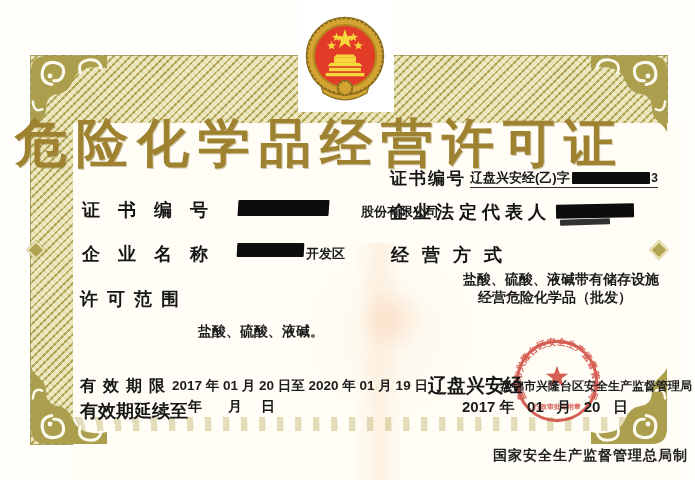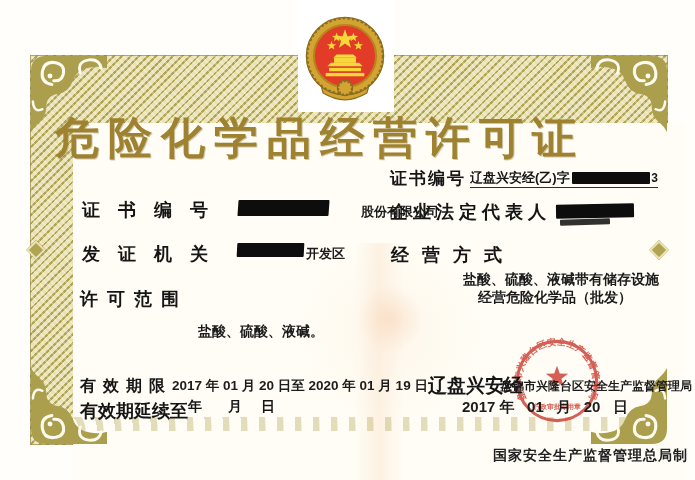--- a/index.html
+++ b/index.html
@@ -53,21 +53,21 @@
   .edge-diamond.left{left:29px;top:243px;}
   .edge-diamond.right{left:652px;top:243px;}
 
   
   .emblem-backdrop{position:absolute;left:298px;top:0;width:96px;height:112px;background:#fff;}
   .emblem{position:absolute;left:303px;top:14px;width:84px;height:96px;}
 
   
   .title{
     position:absolute;left:0;top:109px;width:626px;text-align:center;
-    font-size:44px;font-weight:700;letter-spacing:9px;padding-left:14px;box-sizing:border-box;
+    font-size:52px;font-weight:700;letter-spacing:9px;padding-left:14px;box-sizing:border-box;
     color:var(--title-gold);
     text-shadow:1px 1px 0 rgba(120,95,30,.35);
     white-space:nowrap;
   }
 
   
   .lbl{position:absolute;font-weight:700;color:var(--ink);white-space:nowrap;}
   .val{position:absolute;font-weight:600;color:#1c1c1c;white-space:pre;}
   .redact{position:absolute;background:#0d0d0d;border-radius:1px;}
 
@@ -179,21 +179,21 @@
   </div>
 
   <div class="lbl name-label">证书编号</div>
   <div class="redact name-redact"></div>
   <div class="val name-suffix">股份有限公司</div>
 
   <div class="lbl legal-label">企业法定代表人</div>
   <div class="redact legal-redact"></div>
   <div class="redact legal-tail"></div>
 
-  <div class="lbl addr-label">发证机关</div>
+  <div class="lbl addr-label">企业名称</div>
   <div class="redact addr-redact"></div>
   <div class="val addr-suffix">开发区</div>
 
   <div class="lbl mode-label">经营方式</div>
   <div class="val mode-line2">经营危险化学品（批发）</div>
   <div class="val mode-line1">盐酸、硫酸、液碱带有储存设施</div>
 
   <div class="lbl scope-label">许可范围</div>
   <div class="val scope-value">盐酸、硫酸、液碱。</div>
 

